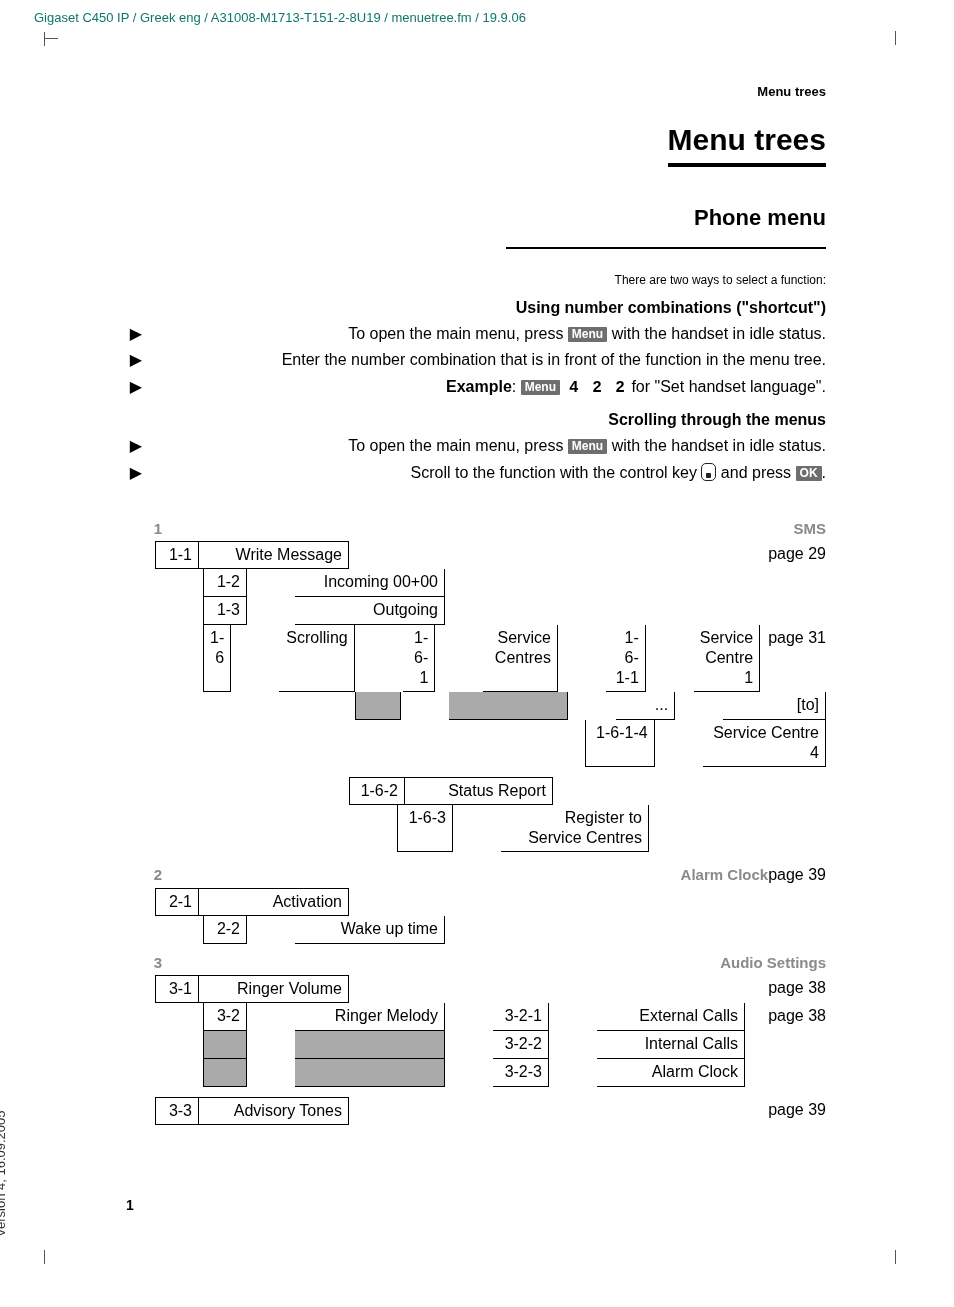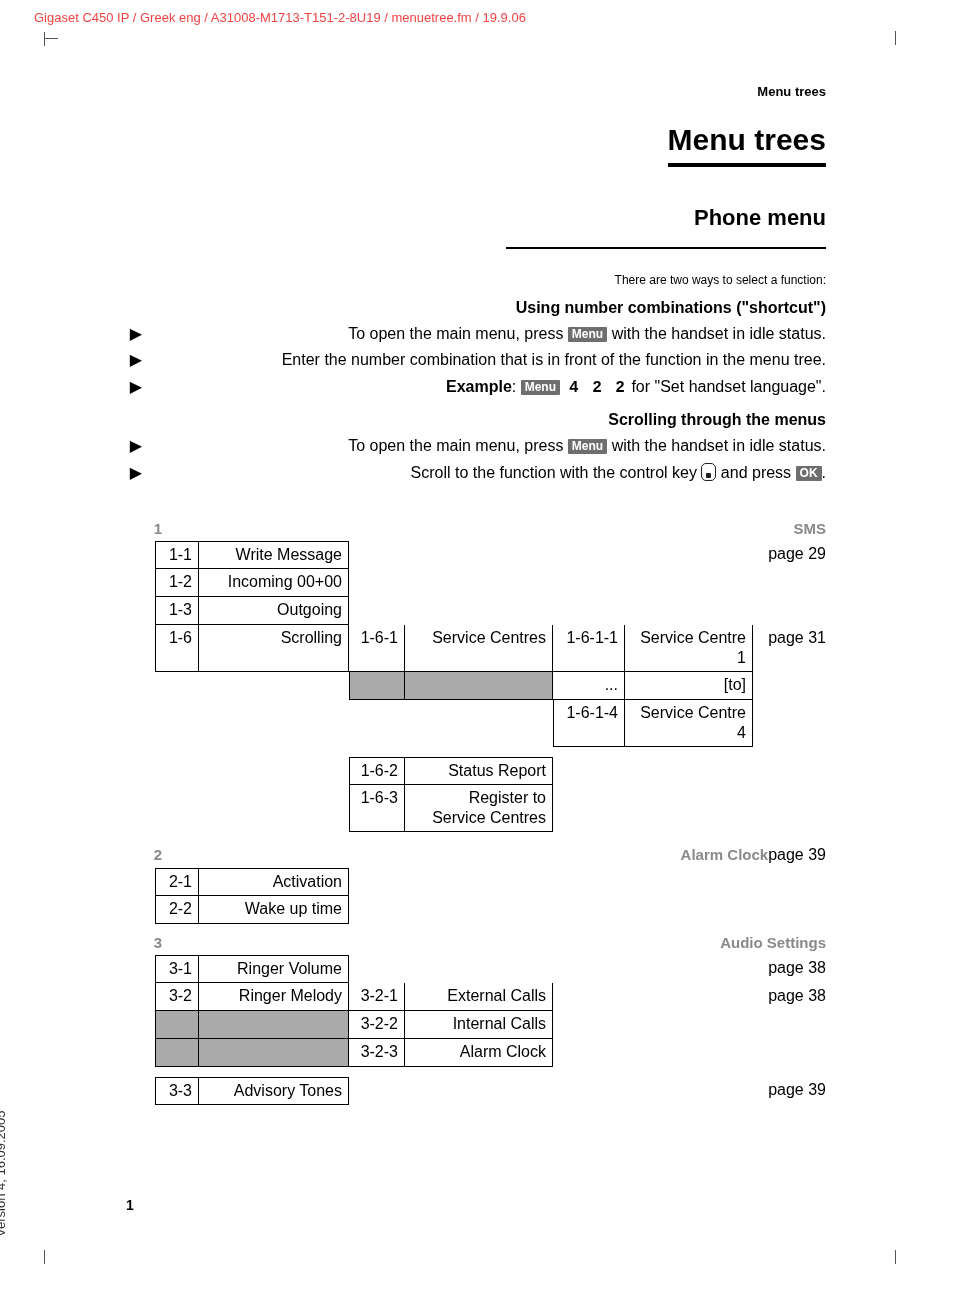--- a/index.html
+++ b/index.html
@@ -11,21 +11,21 @@
     width: 954px;
     height: 1307px;
     position: relative;
     background: #fff;
   }
   .top-header {
     position: absolute;
     top: 10px;
     left: 34px;
     font-size: 13px;
-    color: #ef4444;
+    color: #0f766e;
   }
   .crop-tl, .crop-tr, .crop-bl, .crop-br {
     position: absolute;
     width: 14px;
     height: 14px;
   }
   .crop-tl { top: 38px; left: 44px; border-top: 1px solid #555; border-left: 0; }
   .crop-tl::after { content:""; position:absolute; left:0; top:-7px; width:1px; height:14px; background:#555; }
   .crop-tr { top: 38px; right: 58px; }
   .crop-tr::after { content:""; position:absolute; right:0; top:-7px; width:1px; height:14px; background:#555;}
@@ -131,21 +131,21 @@
     line-height: 1.25;
   }
   .row .cell + .cell { border-left: none; }
   .code-col { width: 44px; }
   .name-col { width: 150px; }
   .code-col2 { width: 56px; }
   .name-col2 { width: 148px; }
   .code-col3 { width: 72px; }
   .name-col3 { width: 128px; }
   
-  .stack .row + .row .cell { border-top: none; }
+  .stack .row + .row .cell { border-top: none; margin-left: 48px; }
   .grey { background: #aaa; }
   .pg-cell {
     font-size: 16px;
     padding: 3px 0 3px 8px;
     white-space: nowrap;
     margin-left: auto;
     min-height: 28px;
     line-height: 1.25;
     box-sizing: border-box;
   }

